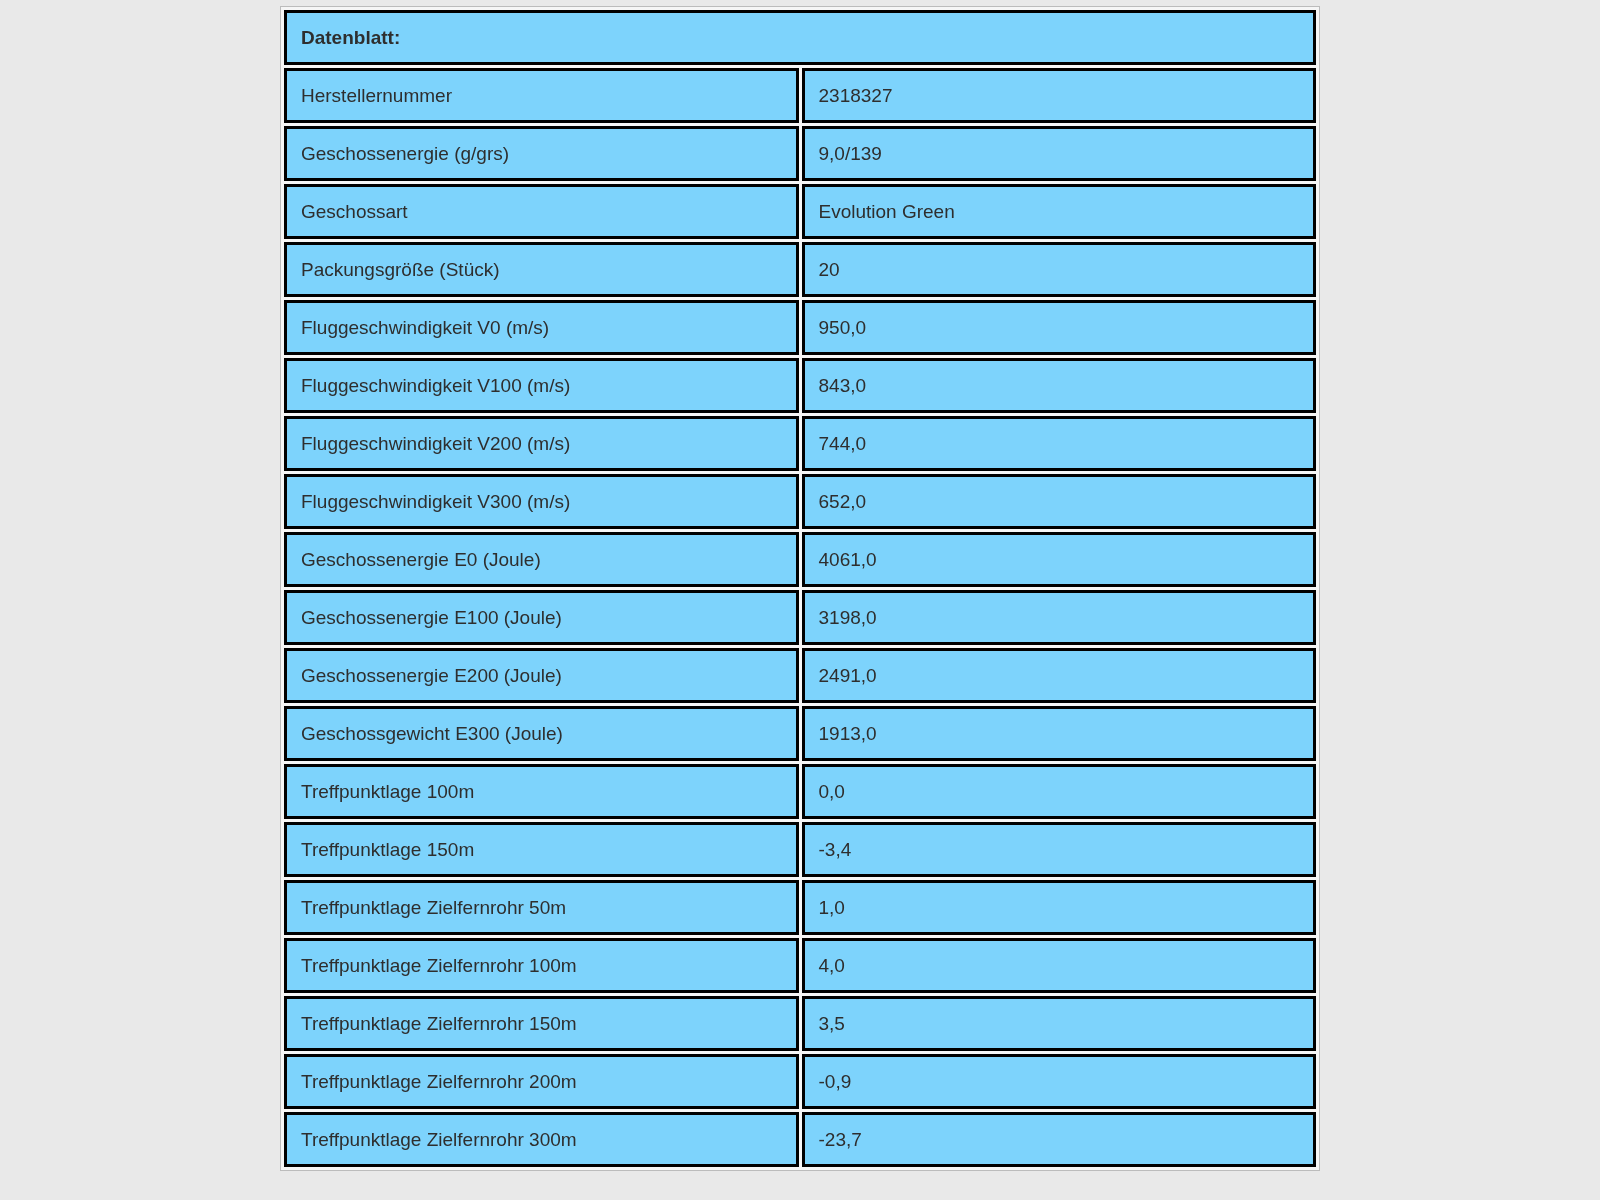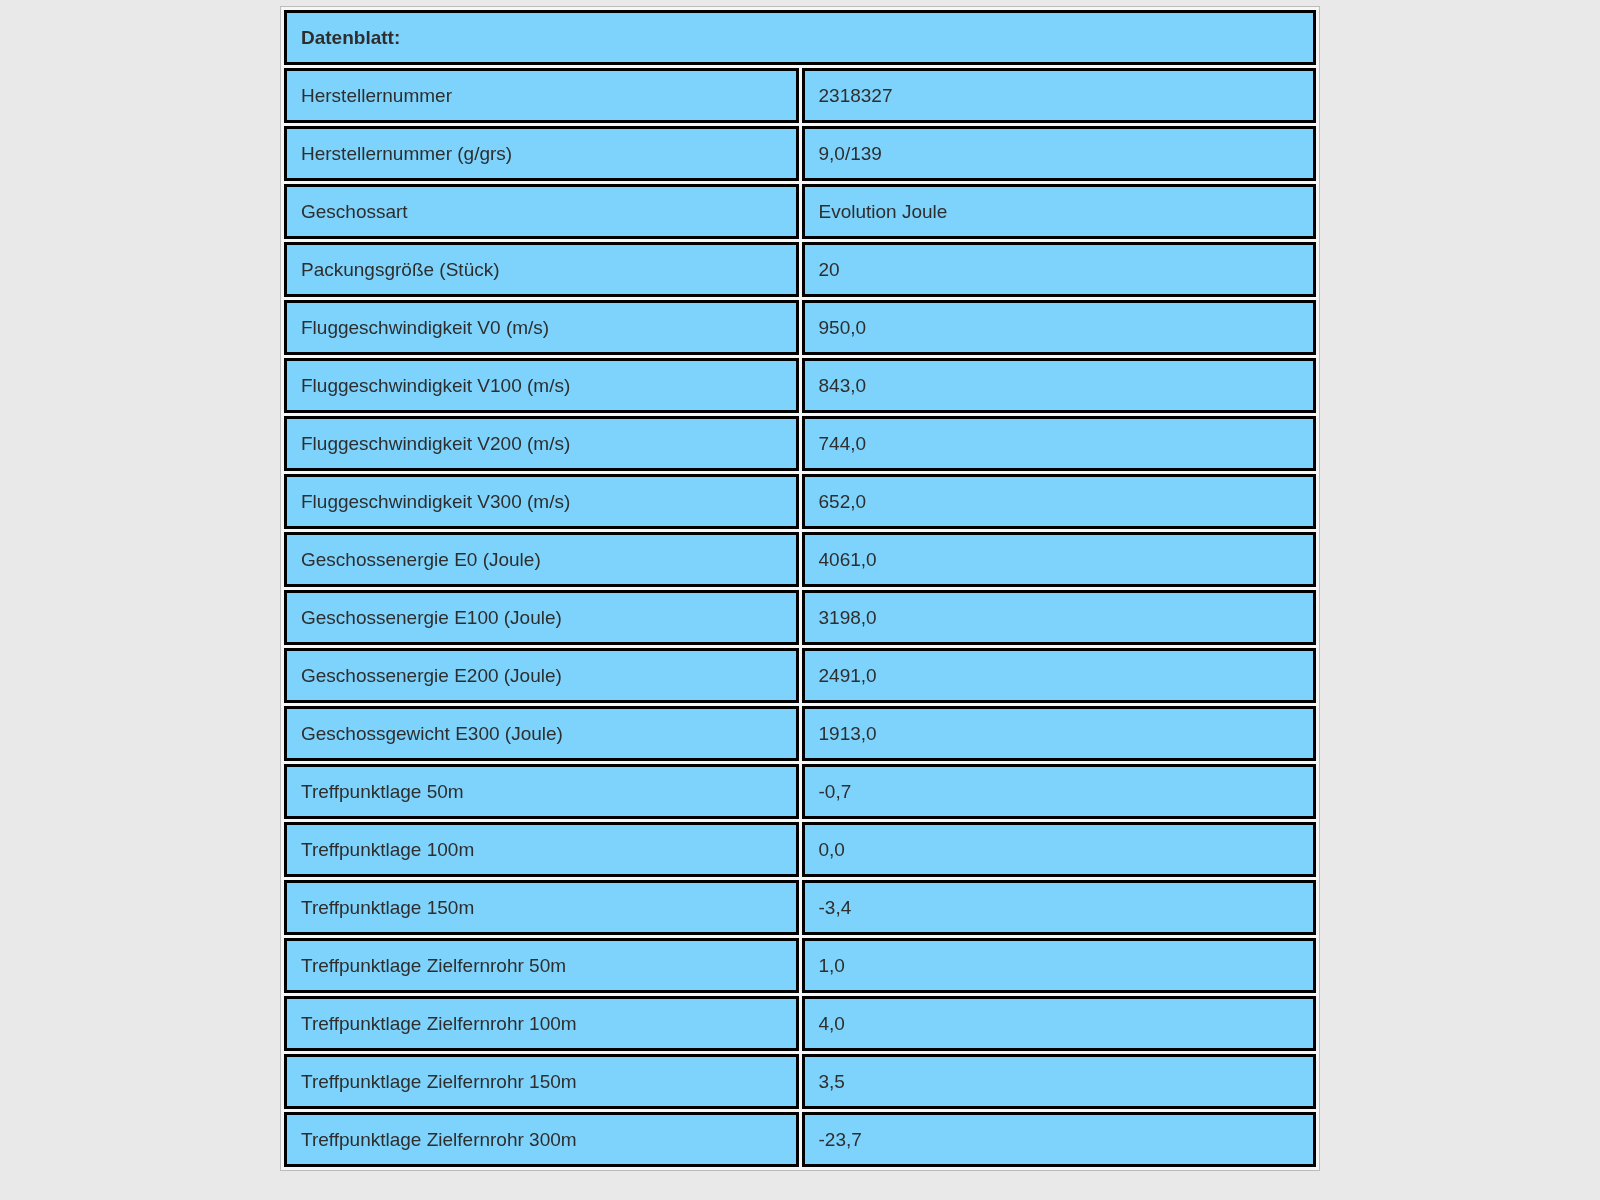--- a/index.html
+++ b/index.html
@@ -55,26 +55,26 @@
       <tr>
         <td class="header-cell" colspan="2">Datenblatt:</td>
       </tr>
     </tbody>
     <tbody>
         <tr>
           <td class="label-cell">Herstellernummer</td>
           <td class="value-cell">2318327</td>
         </tr>
         <tr>
-          <td class="label-cell">Herstellernummer (g/grs)</td>
+          <td class="label-cell">Geschossenergie (g/grs)</td>
           <td class="value-cell">9,0/139</td>
         </tr>
         <tr>
           <td class="label-cell">Geschossart</td>
-          <td class="value-cell">Evolution Joule</td>
+          <td class="value-cell">Evolution Green</td>
         </tr>
         <tr>
           <td class="label-cell">Packungsgröße (Stück)</td>
           <td class="value-cell">20</td>
         </tr>
         <tr>
           <td class="label-cell">Fluggeschwindigkeit V0 (m/s)</td>
           <td class="value-cell">950,0</td>
         </tr>
         <tr>
@@ -99,42 +99,42 @@
         </tr>
         <tr>
           <td class="label-cell">Geschossenergie E200 (Joule)</td>
           <td class="value-cell">2491,0</td>
         </tr>
         <tr>
           <td class="label-cell">Geschossgewicht E300 (Joule)</td>
           <td class="value-cell">1913,0</td>
         </tr>
         <tr>
-          <td class="label-cell">Treffpunktlage 50m</td>
-          <td class="value-cell">-0,7</td>
-        </tr>
-        <tr>
           <td class="label-cell">Treffpunktlage 100m</td>
           <td class="value-cell">0,0</td>
         </tr>
         <tr>
           <td class="label-cell">Treffpunktlage 150m</td>
           <td class="value-cell">-3,4</td>
         </tr>
         <tr>
           <td class="label-cell">Treffpunktlage Zielfernrohr 50m</td>
           <td class="value-cell">1,0</td>
         </tr>
         <tr>
           <td class="label-cell">Treffpunktlage Zielfernrohr 100m</td>
           <td class="value-cell">4,0</td>
         </tr>
         <tr>
           <td class="label-cell">Treffpunktlage Zielfernrohr 150m</td>
           <td class="value-cell">3,5</td>
         </tr>
         <tr>
+          <td class="label-cell">Treffpunktlage Zielfernrohr 200m</td>
+          <td class="value-cell">-0,9</td>
+        </tr>
+        <tr>
           <td class="label-cell">Treffpunktlage Zielfernrohr 300m</td>
           <td class="value-cell">-23,7</td>
         </tr>
       </tbody>
   </table>
 </div>
 
 </body></html>

